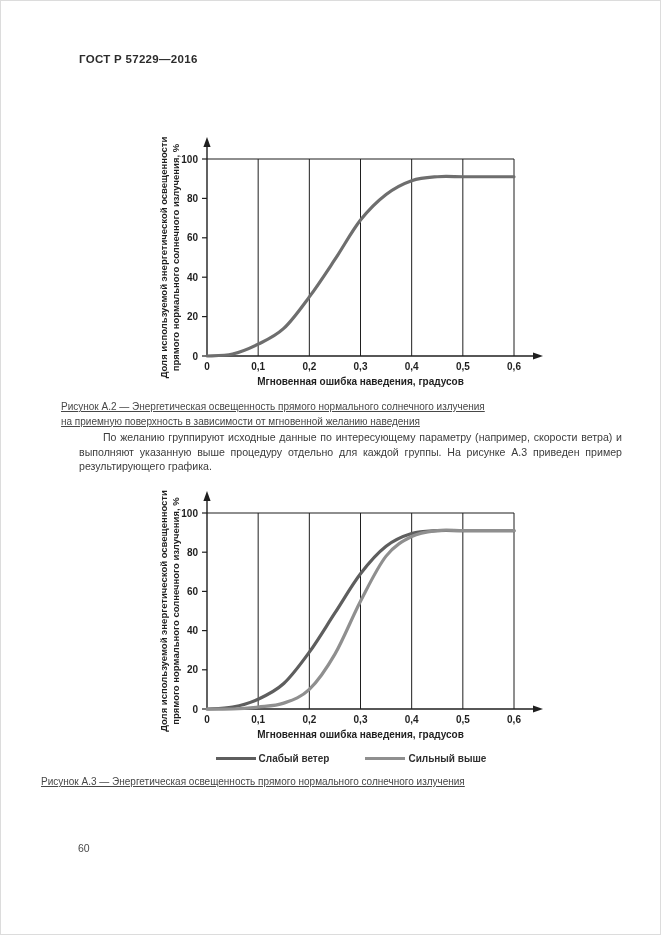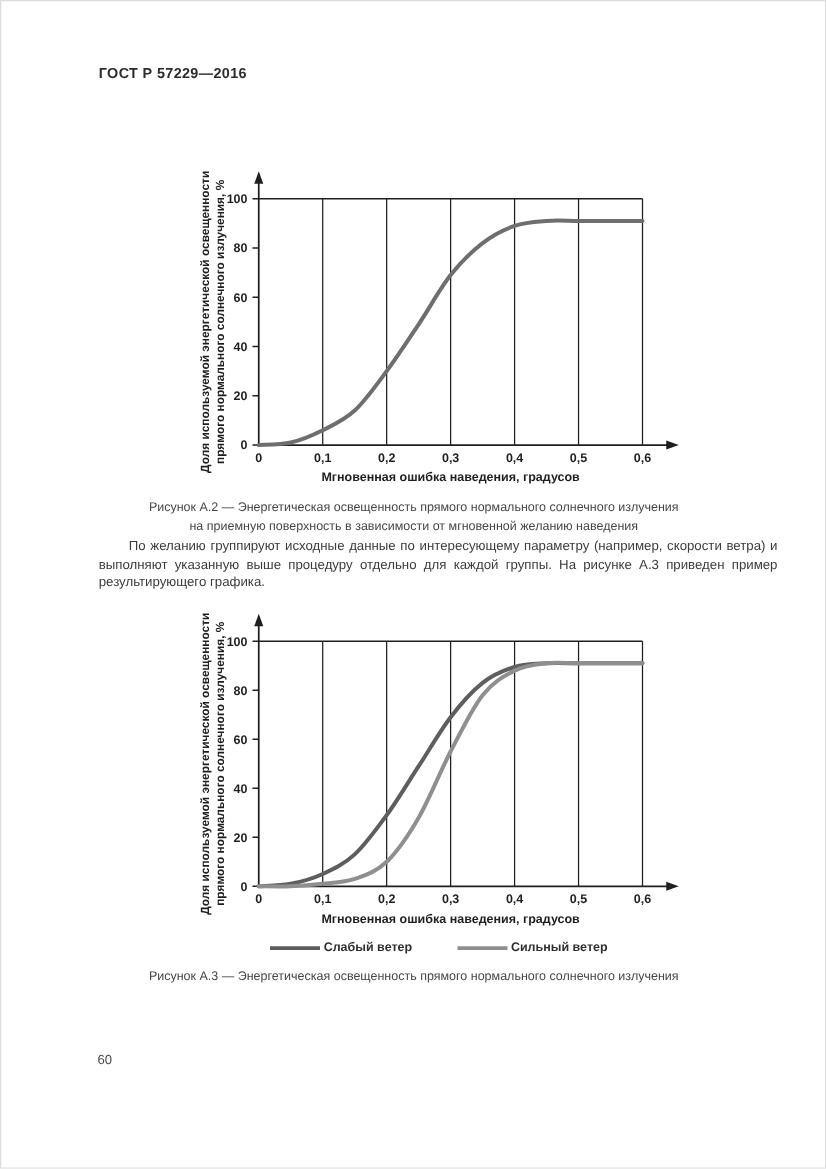--- a/index.html
+++ b/index.html
@@ -17,22 +17,22 @@
     font-size:10.6px; line-height:14.6px; text-align:justify;
     text-indent:24px; color:#3c3c3c;
   }
   .p1 { top:88px; }
   .p2 { top:429px; }
   svg.chart { position:absolute; left:150px; overflow:visible; }
   .chart1 { top:134px; }
   .chart2 { top:488px; }
   svg text { font-family:"Liberation Sans", sans-serif; }
   .caption {
-    position:absolute; text-align:center; font-size:10px;
-    line-height:14.5px; color:#474747;
+    position:absolute; font-size:10px;
+    line-height:14.5px; color:#474747;text-decoration:underline;
   }
   .cap2 { left:60px; top:399px; width:540px; }
   .cap3 { left:40px; top:774px; width:580px; }
   .legend {
     position:absolute; left:150px; top:752px; width:400px;
     display:flex; justify-content:center; align-items:center; gap:36px;
   }
   .legend-item { display:flex; align-items:center; gap:3px; }
   .legend-swatch { display:inline-block; width:40px; height:3px; background:#666; }
   .legend-label { font-size:10px; font-weight:bold; color:#2f2f2f; }
@@ -130,21 +130,21 @@
       <path d="M56,220C60.26,220.00 73.06,220.33 81.58,220.00C90.11,219.67 98.64,219.02 107.17,218.04C115.69,217.06 124.22,217.06 132.75,214.12C141.28,211.18 149.81,208.57 158.33,200.40C166.86,192.23 175.39,179.82 183.92,165.12C192.44,150.42 200.97,128.53 209.50,112.20C218.03,95.87 226.56,77.90 235.08,67.12C243.61,56.34 252.14,51.77 260.67,47.52C269.19,43.27 277.72,42.62 286.25,41.64C294.78,40.66 303.31,41.64 311.83,41.64C320.36,41.64 328.89,41.64 337.42,41.64C345.94,41.64 358.74,41.64 363.00,41.64" fill="none" stroke="#8f8f8f" stroke-width="3.2" stroke-linecap="round"></path>
     </svg>
 
   <div class="legend">
     <div class="legend-item">
       <span class="legend-swatch" style="background: rgb(94, 94, 94);"></span>
       <span class="legend-label">Слабый ветер</span>
     </div>
     <div class="legend-item">
       <span class="legend-swatch" style="background: rgb(143, 143, 143);"></span>
-      <span class="legend-label">Сильный ветер</span>
+      <span class="legend-label">Сильный выше</span>
     </div>
   </div>
 
   <div class="caption cap3">
     <div>Рисунок А.3 — Энергетическая освещенность прямого нормального солнечного излучения</div>
   </div>
 
   <div class="page-number">60</div>
 
 </div>

